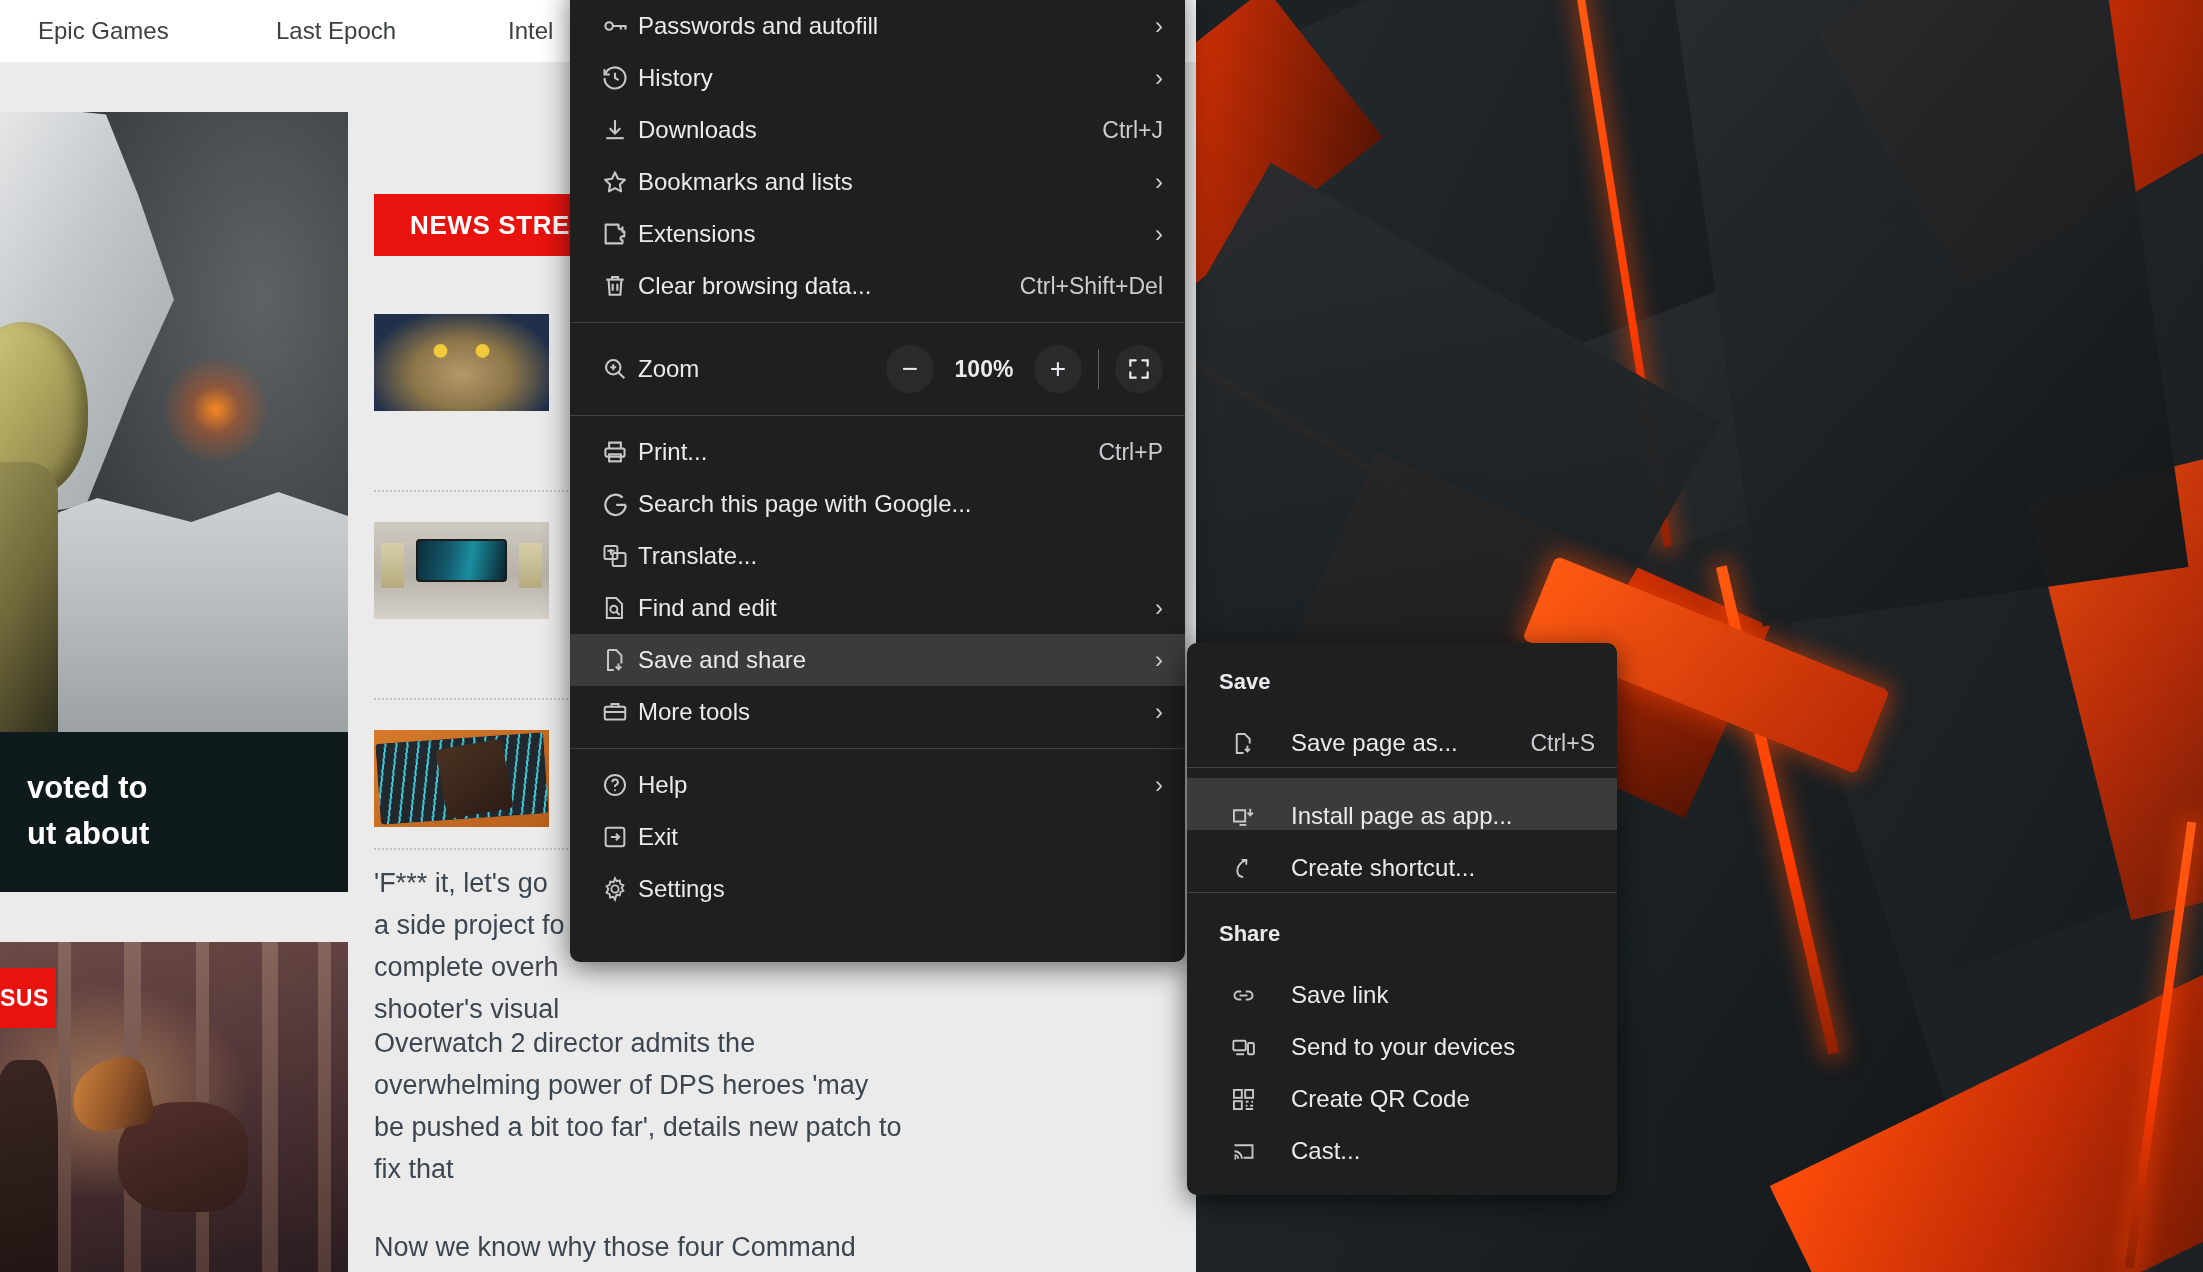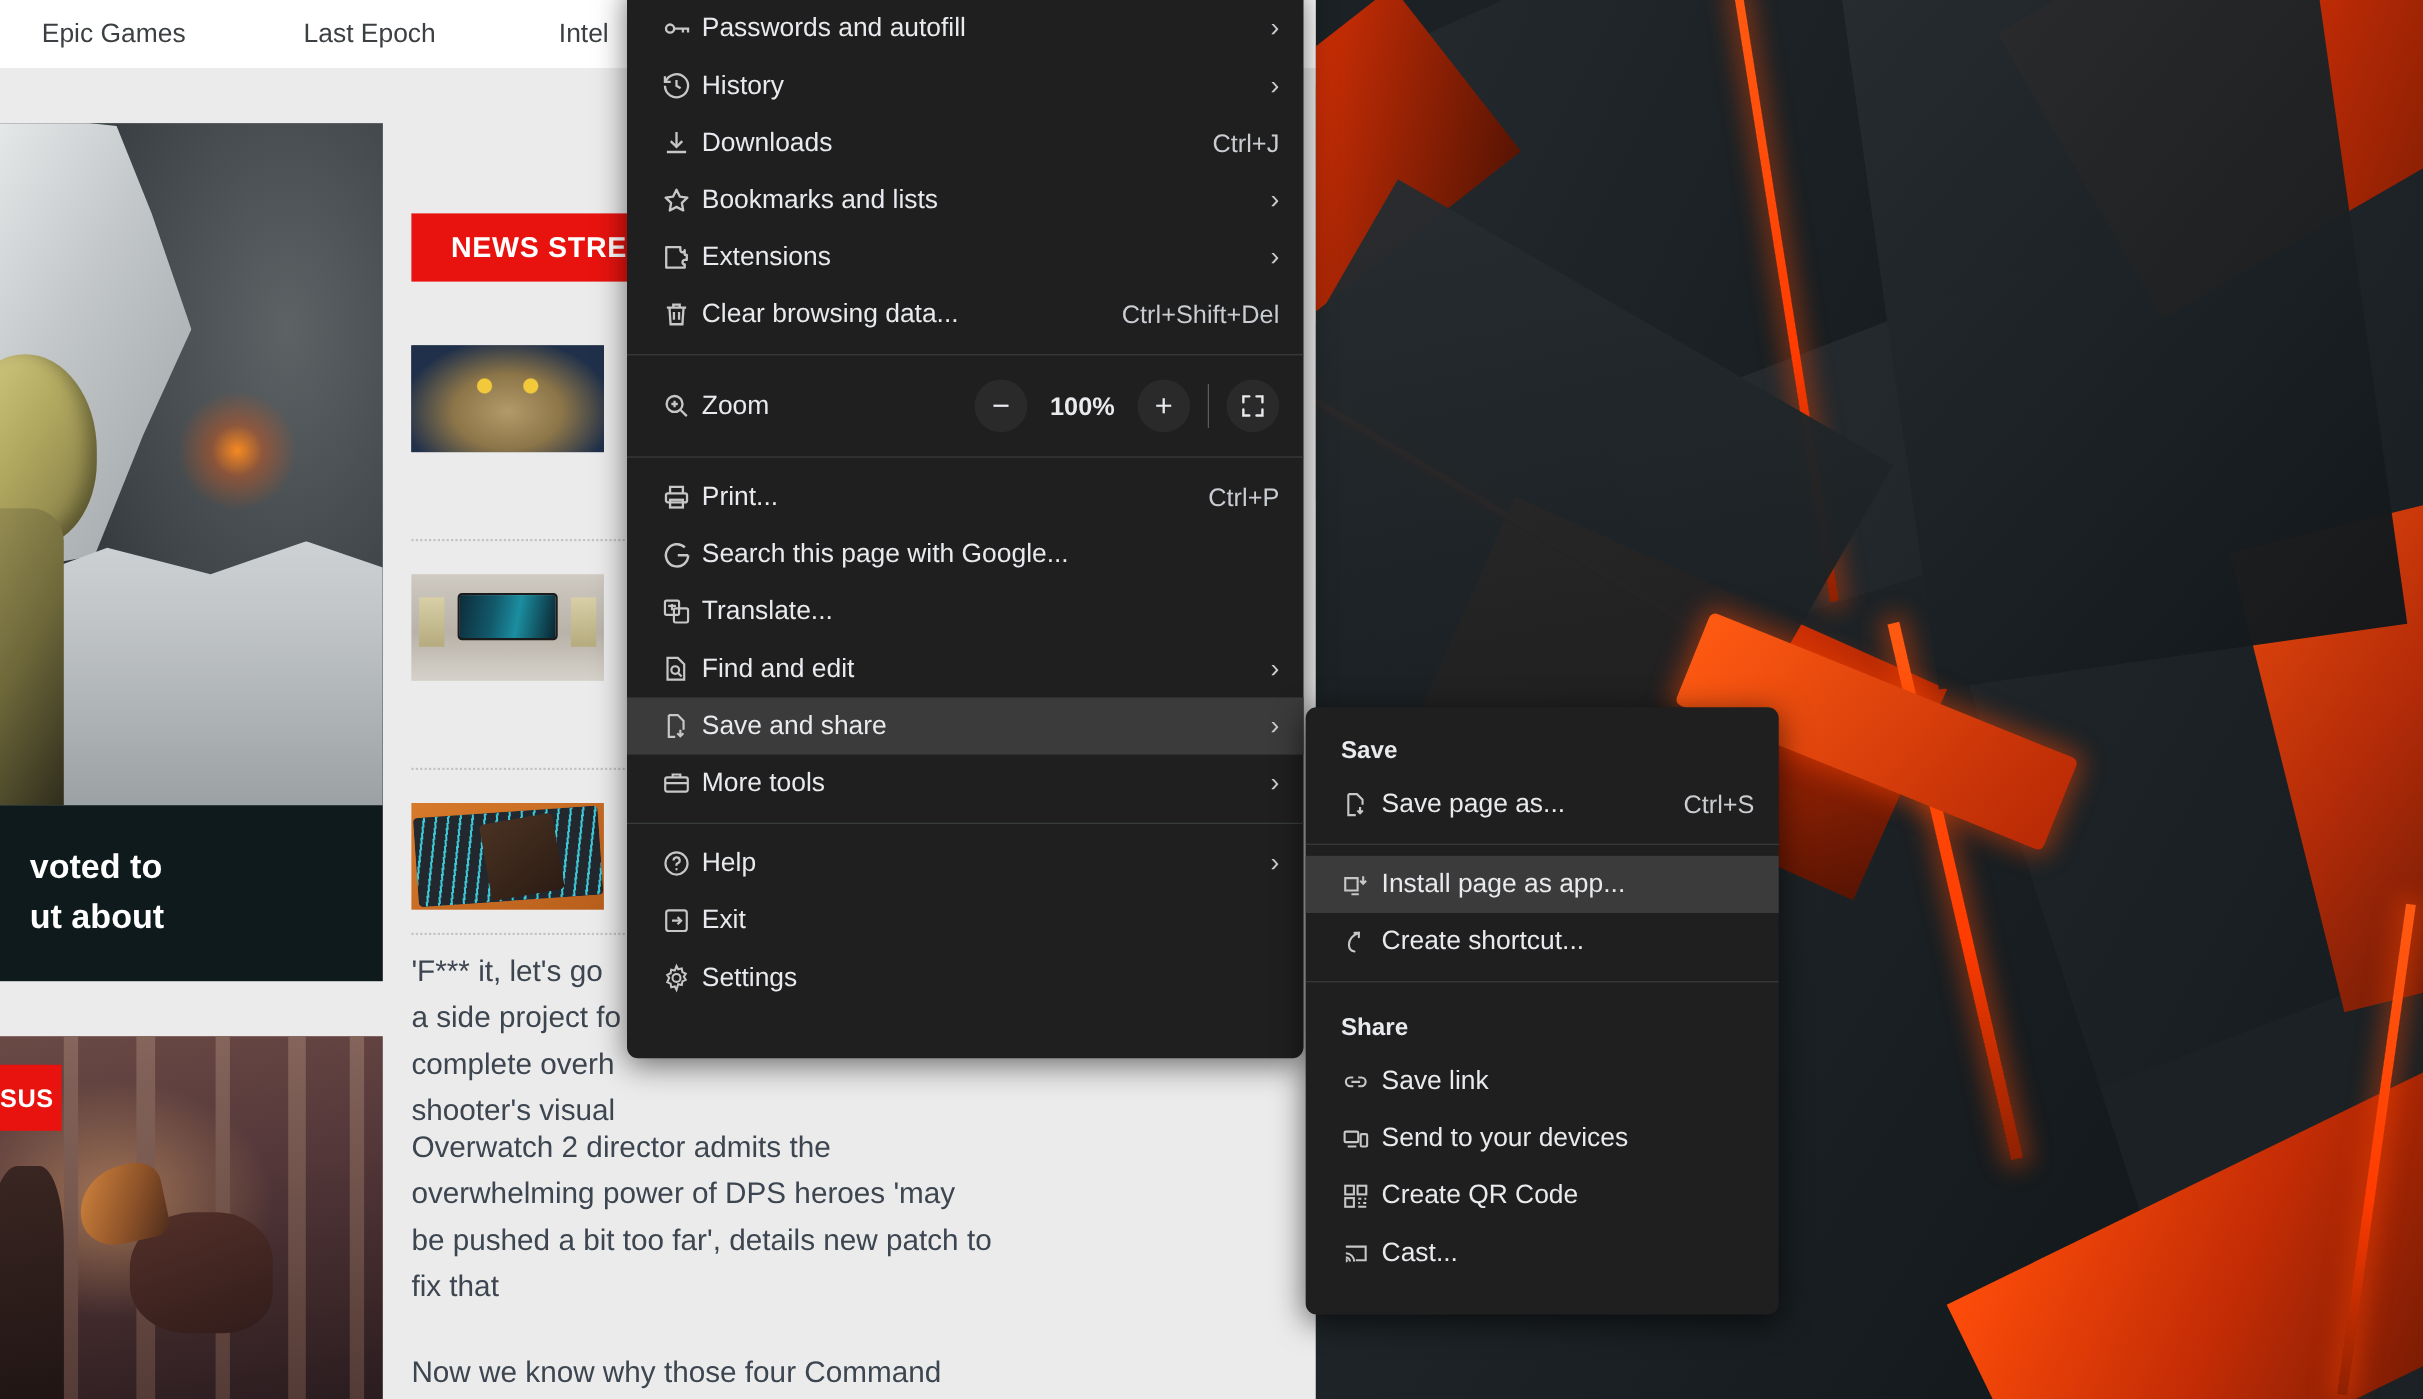--- a/index.html
+++ b/index.html
@@ -223,21 +223,21 @@
     position: absolute; left: 1187px; top: 643px; width: 430px; height: 552px;
     background: #1f1f1f; border-radius: 10px;
     box-shadow: 0 6px 28px rgba(0,0,0,.6);
     z-index: 50; padding: 8px 0;
   }
   .sub-head {
     color: #e8eaed; font-size: 22px; font-weight: bold;
     padding: 18px 0 10px 32px;
   }
   .smi {
-    display: flex; align-items: center; height: 52px; padding: 0 22px 0 21px;
+    display: flex; align-items: flex-end; height: 52px; padding: 0 22px 0 32px; gap: 24px;
   }
   .smi.hl { background: #3b3b3b; }
   .smi .ic { width: 48px; flex: 0 0 48px; display:flex; align-items:center; justify-content:center; color:#c7c7c7; }
   .smi .lbl { color: #e8eaed; font-size: 24px; white-space: nowrap; }
   .smi .accel { margin-left: auto; color: #c9ccd0; font-size: 23px; }
   .sub-sep { height: 1px; background: #3c4043; margin: 10px 0; }
 
   svg { display: block; }
 </style>
 </head>

